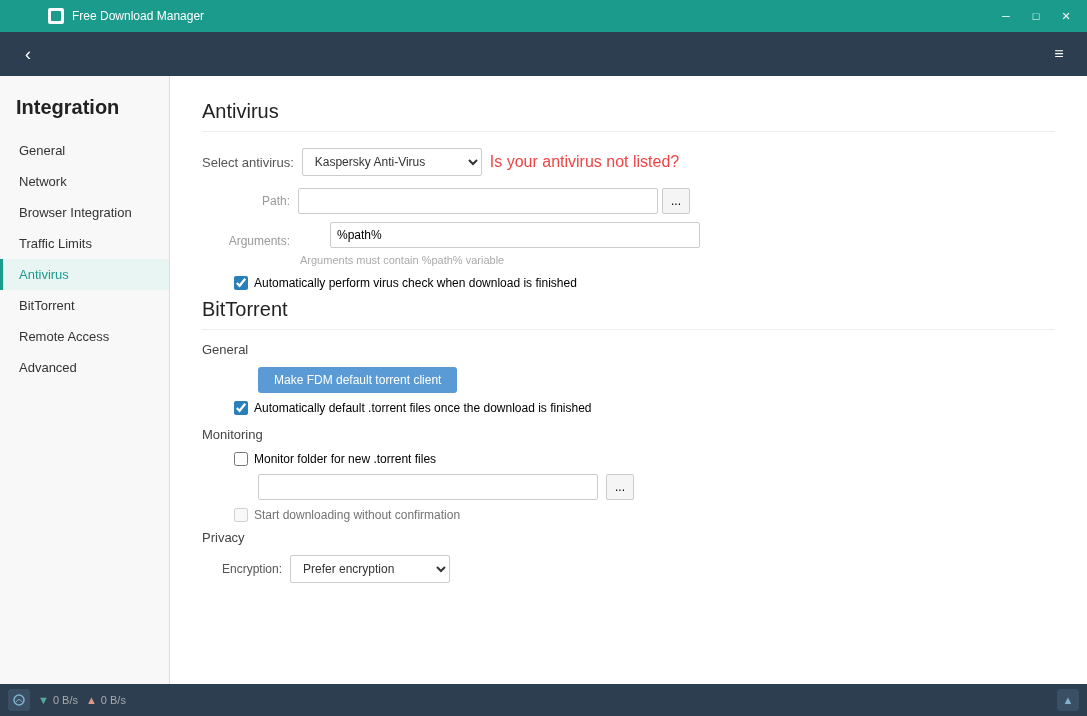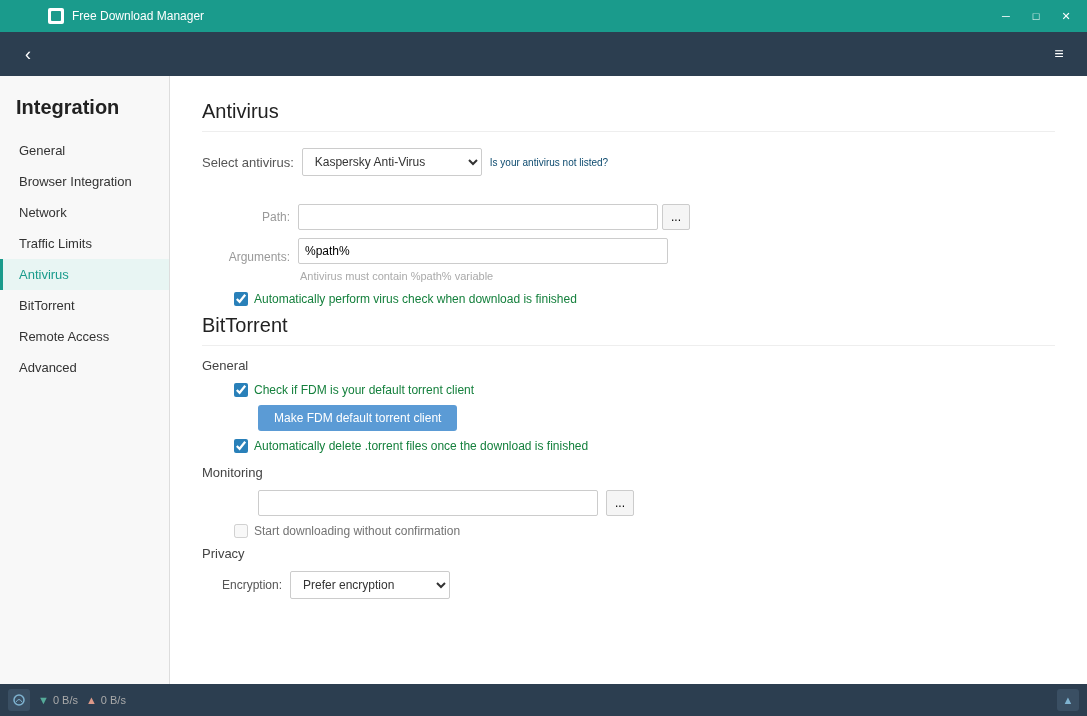--- a/index.html
+++ b/index.html
@@ -79,43 +79,43 @@
       color: #222;
       margin-bottom: 16px;
       padding-bottom: 8px;
       border-bottom: 1px solid #eee;
     }
 
     
     .form-row {
       display: flex;
       align-items: center;
-      margin-bottom: 28px;
+      margin-bottom: 12px;
       gap: 8px;
     }
     .form-label {
       color: #555;
       min-width: 80px;
       text-align: right;
     }
     .form-select {
       border: 1px solid #ccc;
       border-radius: 2px;
       padding: 4px 8px;
       font-size: 12px;
       color: #333;
       background: white;
       min-width: 180px;
       cursor: pointer;
       height: 28px;
     }
     .link-blue {
-      color: #0c4a6e;
+      color: #ef4444;
       text-decoration: none;
-      font-size: 10px;
+      font-size: 16px;
       cursor: pointer;
     }
 
     .path-row {
       display: flex;
       align-items: center;
       margin-bottom: 8px;
       margin-left: 0;
     }
     .path-label {
@@ -149,20 +149,21 @@
       align-items: flex-end;
       margin-bottom: 6px;
     }
     .args-input {
       border: 1px solid #ccc;
       border-radius: 2px;
       padding: 4px 6px;
       font-size: 12px;
       width: 370px;
       height: 26px;
+      margin-left: 32px;
     }
     .hint-text {
       color: #aaa;
       font-size: 11px;
       margin-left: 98px;
       margin-bottom: 10px;
     }
 
     .checkbox-row {
       display: flex;
@@ -172,21 +173,21 @@
       margin-bottom: 8px;
     }
     .checkbox-row input[type="checkbox"] {
       accent-color: #2980b9;
       width: 14px;
       height: 14px;
       cursor: pointer;
     }
     .checkbox-label {
       font-size: 12px;
-      color: #15803d;
+      color: #000000;
       cursor: pointer;
     }
     .checkbox-label.disabled { color: #737373; }
 
     
     .bittorrent-title {
       font-size: 20px;
       font-weight: 400;
       color: #222;
       margin-top: 8px;
@@ -298,24 +299,24 @@
 </div>
 
 <div class="main-layout">
 
   <div class="sidebar">
     <div class="preferences-title">Integration</div>
     <div class="sidebar-item">
       <span>General</span>
     </div>
     <div class="sidebar-item">
+      <span>Network</span>
+    </div>
+    <div class="sidebar-item">
       <span>Browser Integration</span>
-    </div>
-    <div class="sidebar-item">
-      <span>Network</span>
     </div>
     <div class="sidebar-item">
       <span>Traffic Limits</span>
     </div>
     <div class="sidebar-item active">
       <span>Antivirus</span>
     </div>
     <div class="sidebar-item">
       <span>BitTorrent</span>
     </div>
@@ -346,46 +347,46 @@
     <div class="path-row">
       <span class="path-label">Path:</span>
       <input class="path-input" type="text" value="" style="">
       <button class="browse-btn">...</button>
     </div>
 
     <div class="args-row">
       <span class="path-label">Arguments:</span>
       <input class="args-input" type="text" value="%path%" style="">
     </div>
-    <div class="hint-text">Antivirus must contain %path% variable</div>
+    <div class="hint-text">Arguments must contain %path% variable</div>
 
     <div class="checkbox-row">
       <input type="checkbox" id="autoCheck" checked="" style="">
       <label for="autoCheck" class="checkbox-label">Automatically perform virus check when download is finished</label>
     </div>
 
     
     <div class="bittorrent-title">BitTorrent</div>
 
     <div class="subsection-title">General</div>
 
-    <div class="checkbox-row">
-      <input type="checkbox" id="checkDefault" checked="" style="">
-      <label for="checkDefault" class="checkbox-label">Check if FDM is your default torrent client</label>
-    </div>
 
     <button class="make-default-btn">Make FDM default torrent client</button>
 
     <div class="checkbox-row">
       <input type="checkbox" id="autoDelete" checked="" style="">
-      <label for="autoDelete" class="checkbox-label">Automatically delete .torrent files once the download is finished</label>
+      <label for="autoDelete" class="checkbox-label">Automatically default .torrent files once the download is finished</label>
     </div>
 
     <div class="subsection-title" style="margin-top: 12px;">Monitoring</div>
 
+    <div class="checkbox-row">
+      <input type="checkbox" id="monitorFolder" style="">
+      <label for="monitorFolder" class="checkbox-label">Monitor folder for new .torrent files</label>
+    </div>
 
     <div class="folder-row">
       <input class="folder-input" type="text" value="" style="">
       <button class="browse-btn">...</button>
     </div>
 
     <div class="checkbox-row">
       <input type="checkbox" id="startWithout" disabled="" style="">
       <label for="startWithout" class="checkbox-label disabled">Start downloading without confirmation</label>
     </div>

